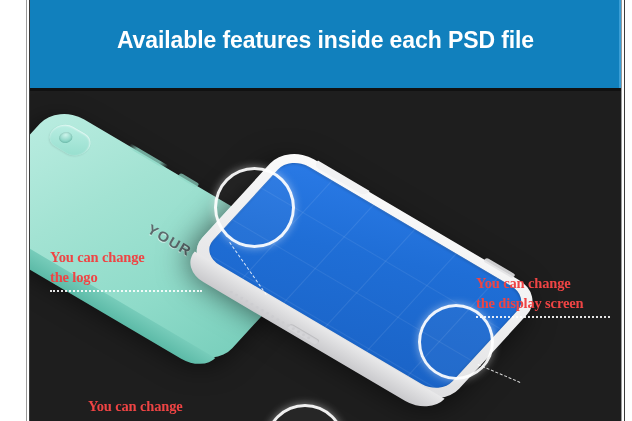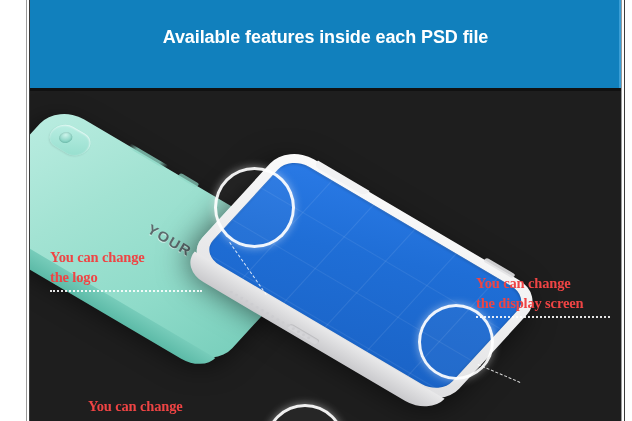--- a/index.html
+++ b/index.html
@@ -53,21 +53,21 @@
     width: 2px; height: 100%;
     background: #3a9ed6;
   }
   #header-title {
     position: absolute;
     left: 0;
     right: 0;
     top: 27px;
     text-align: center;
     color: #ffffff;
-    font-size: 18px;
+    font-size: 23px;
     font-weight: bold;
     letter-spacing: -0.1px;
     font-family: "Liberation Sans", sans-serif;
     white-space: nowrap;
   }
 
   
   #stage {
     position: absolute;
     left: 30px;

